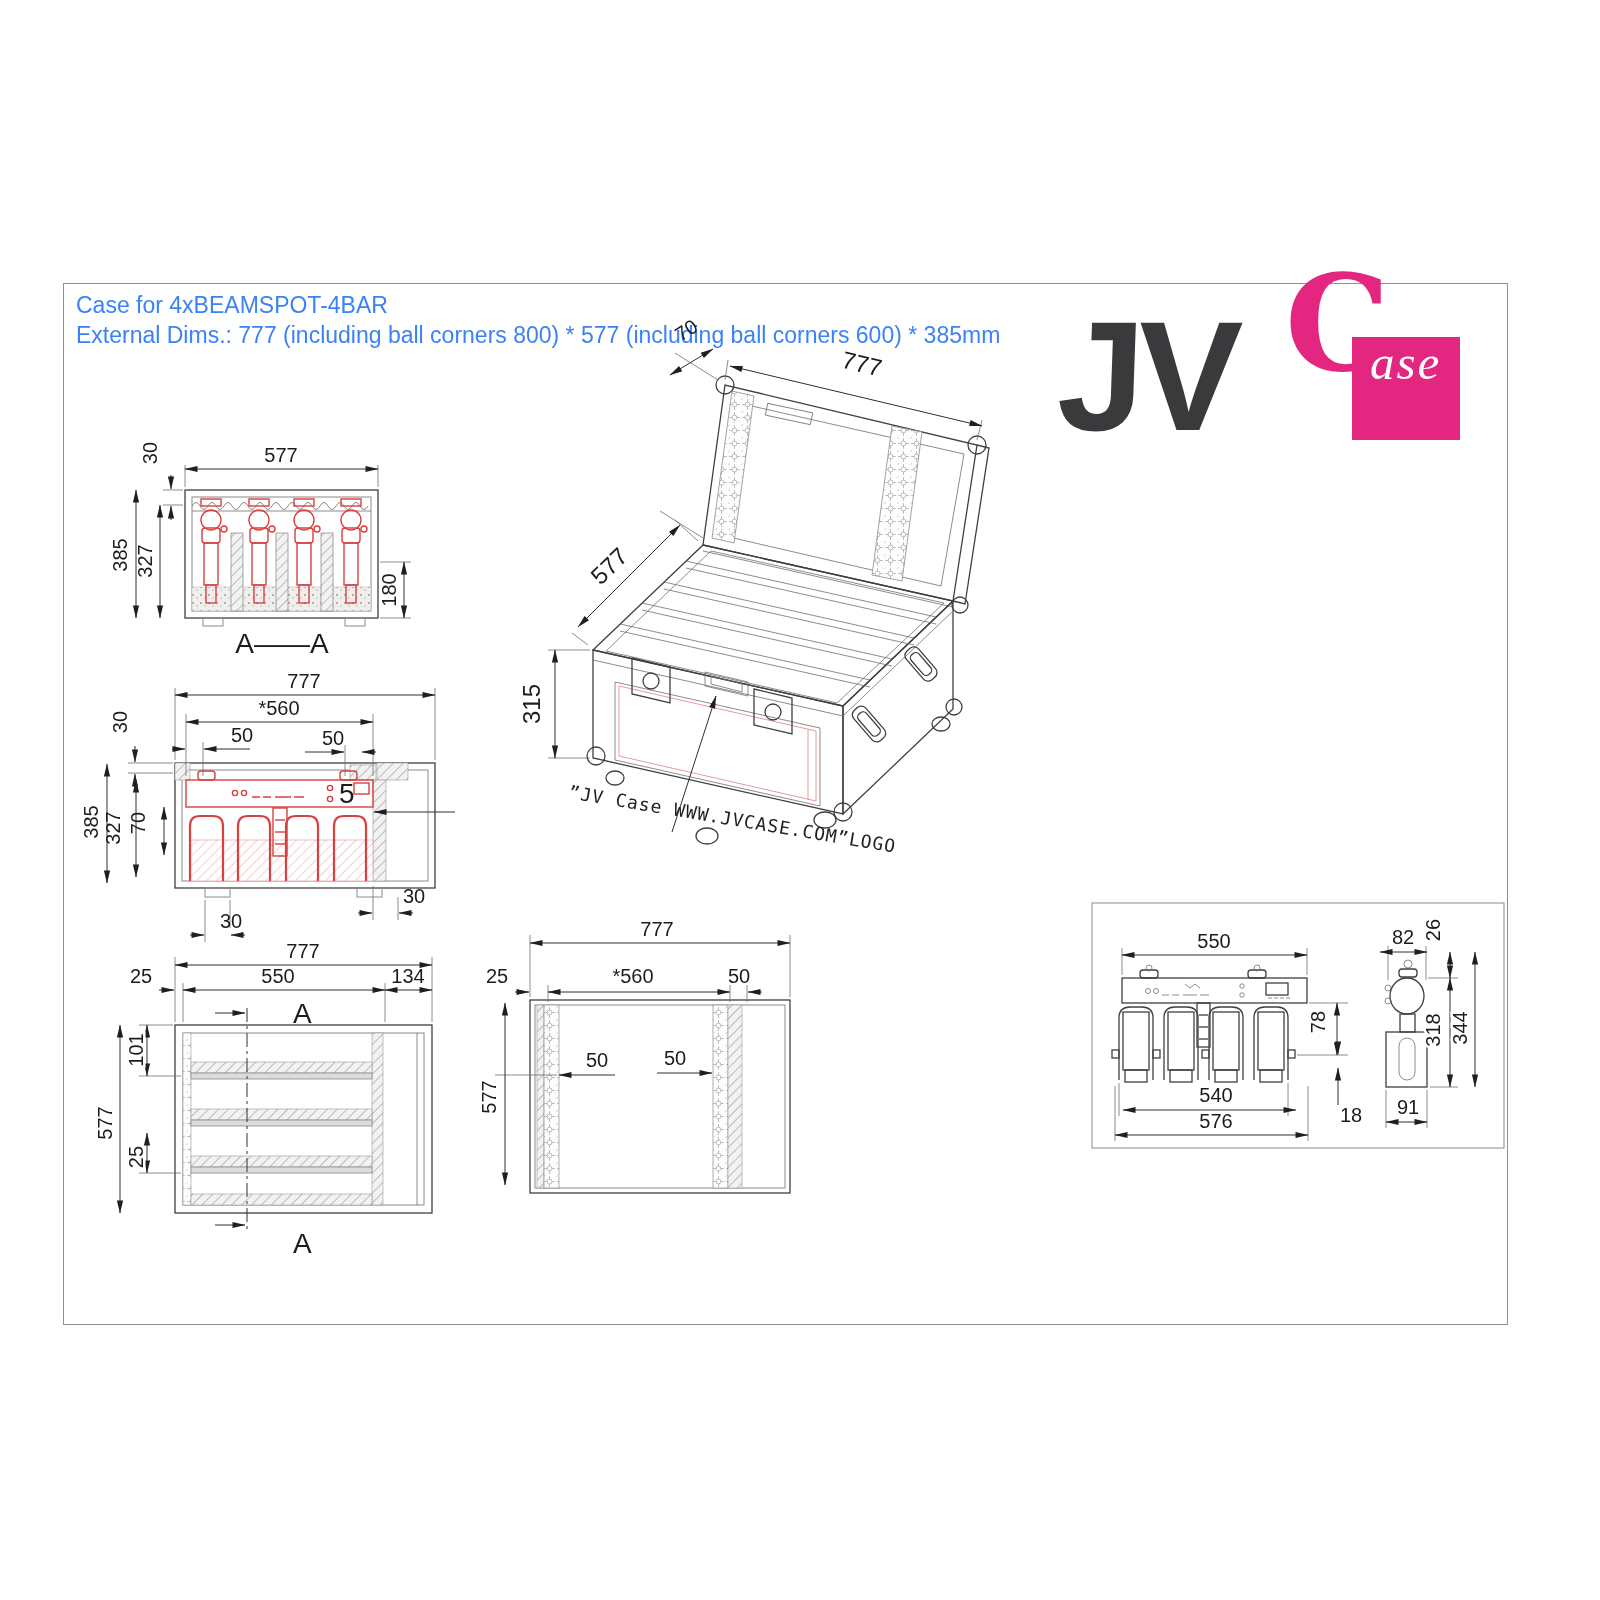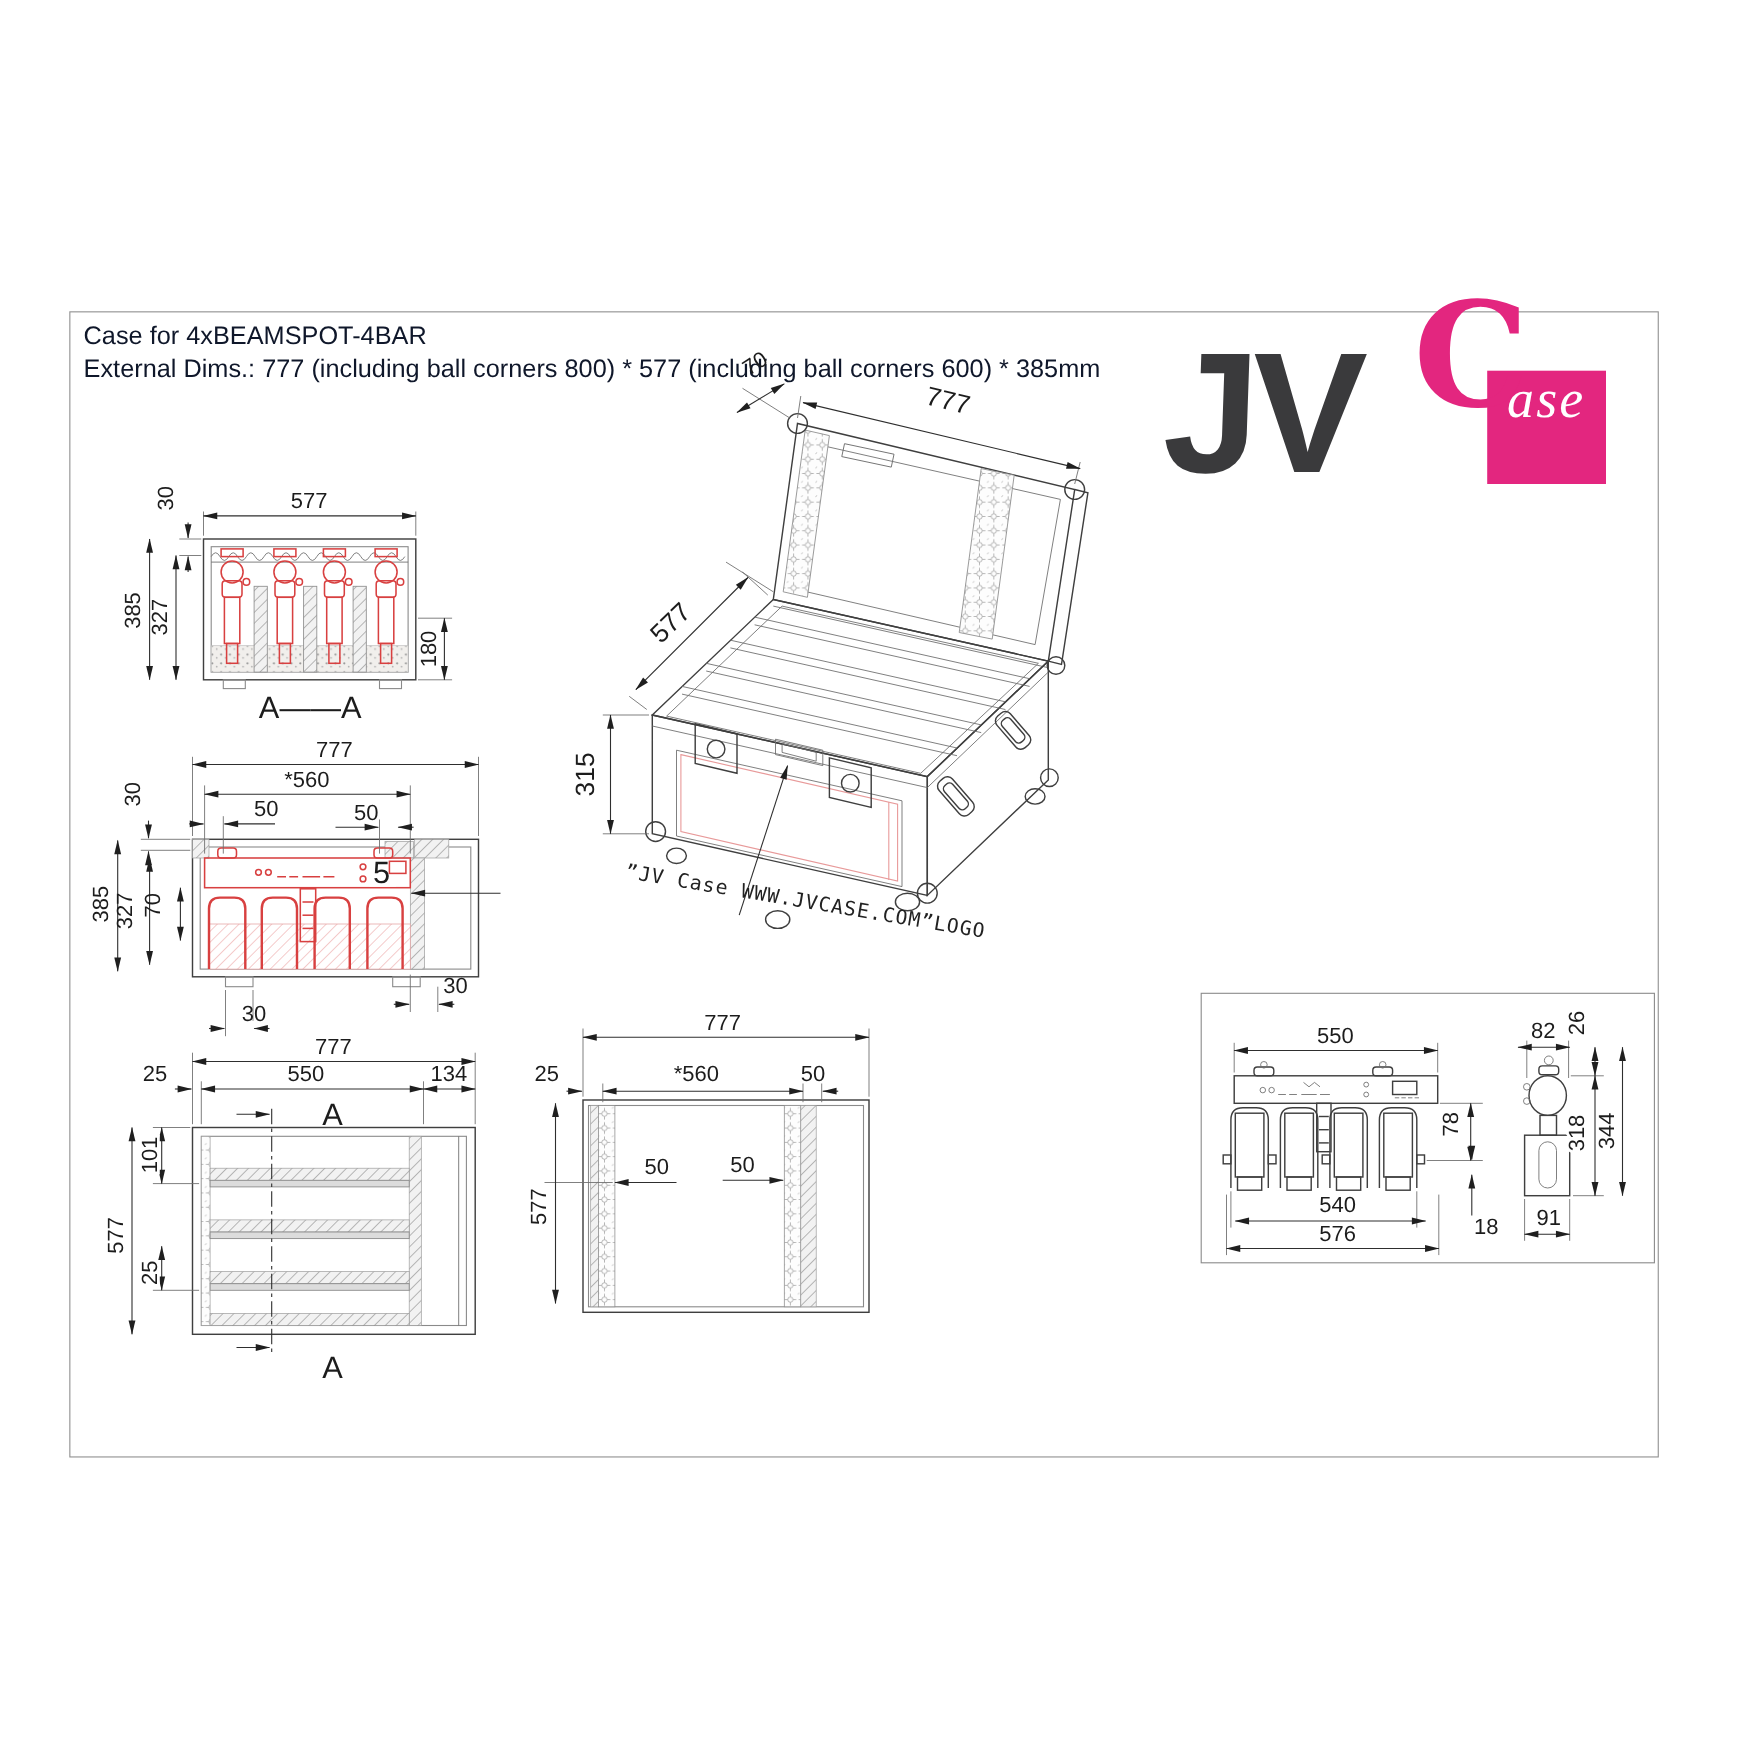--- a/index.html
+++ b/index.html
@@ -1,20 +1,20 @@
 <!DOCTYPE html>
 <html><head>
 <meta charset="utf-8">
 <style>
   html,body{margin:0;padding:0;background:#fff;}
   .canvas{position:relative;width:1600px;height:1600px;background:#ffffff;overflow:hidden;
           font-family:"Liberation Sans",sans-serif;}
   .frame{position:absolute;left:63px;top:283px;width:1443px;height:1040px;
          border:1.5px solid #8f8f8f;background:#fff;}
-  .titleblock{position:absolute;left:76px;top:290px;color:#0f172a;font-size:23px;line-height:1.32;}
+  .titleblock{position:absolute;left:76px;top:290px;color:#3b82f6;font-size:23px;line-height:1.32;}
   
   .logo{position:absolute;left:1040px;top:270px;width:440px;height:190px;}
   .logo .jv{position:absolute;left:18px;top:28px;font-size:156px;line-height:1;font-weight:bold;
             letter-spacing:-7px;color:#3a3a3c;transform:skewX(-2deg);}
   .logo .sq{position:absolute;left:312px;top:67px;width:108px;height:103px;}
   .logo .c{position:absolute;left:245px;top:-12px;font-family:"DejaVu Serif",serif;font-weight:bold;
            font-size:132px;line-height:1;}
   .logo .ase{position:absolute;left:330px;top:68px;font-family:Liberation Serif, serif;font-style:italic;
              font-size:49px;line-height:1;color:#ffffff;letter-spacing:2px;}
   svg{position:absolute;overflow:visible;}

